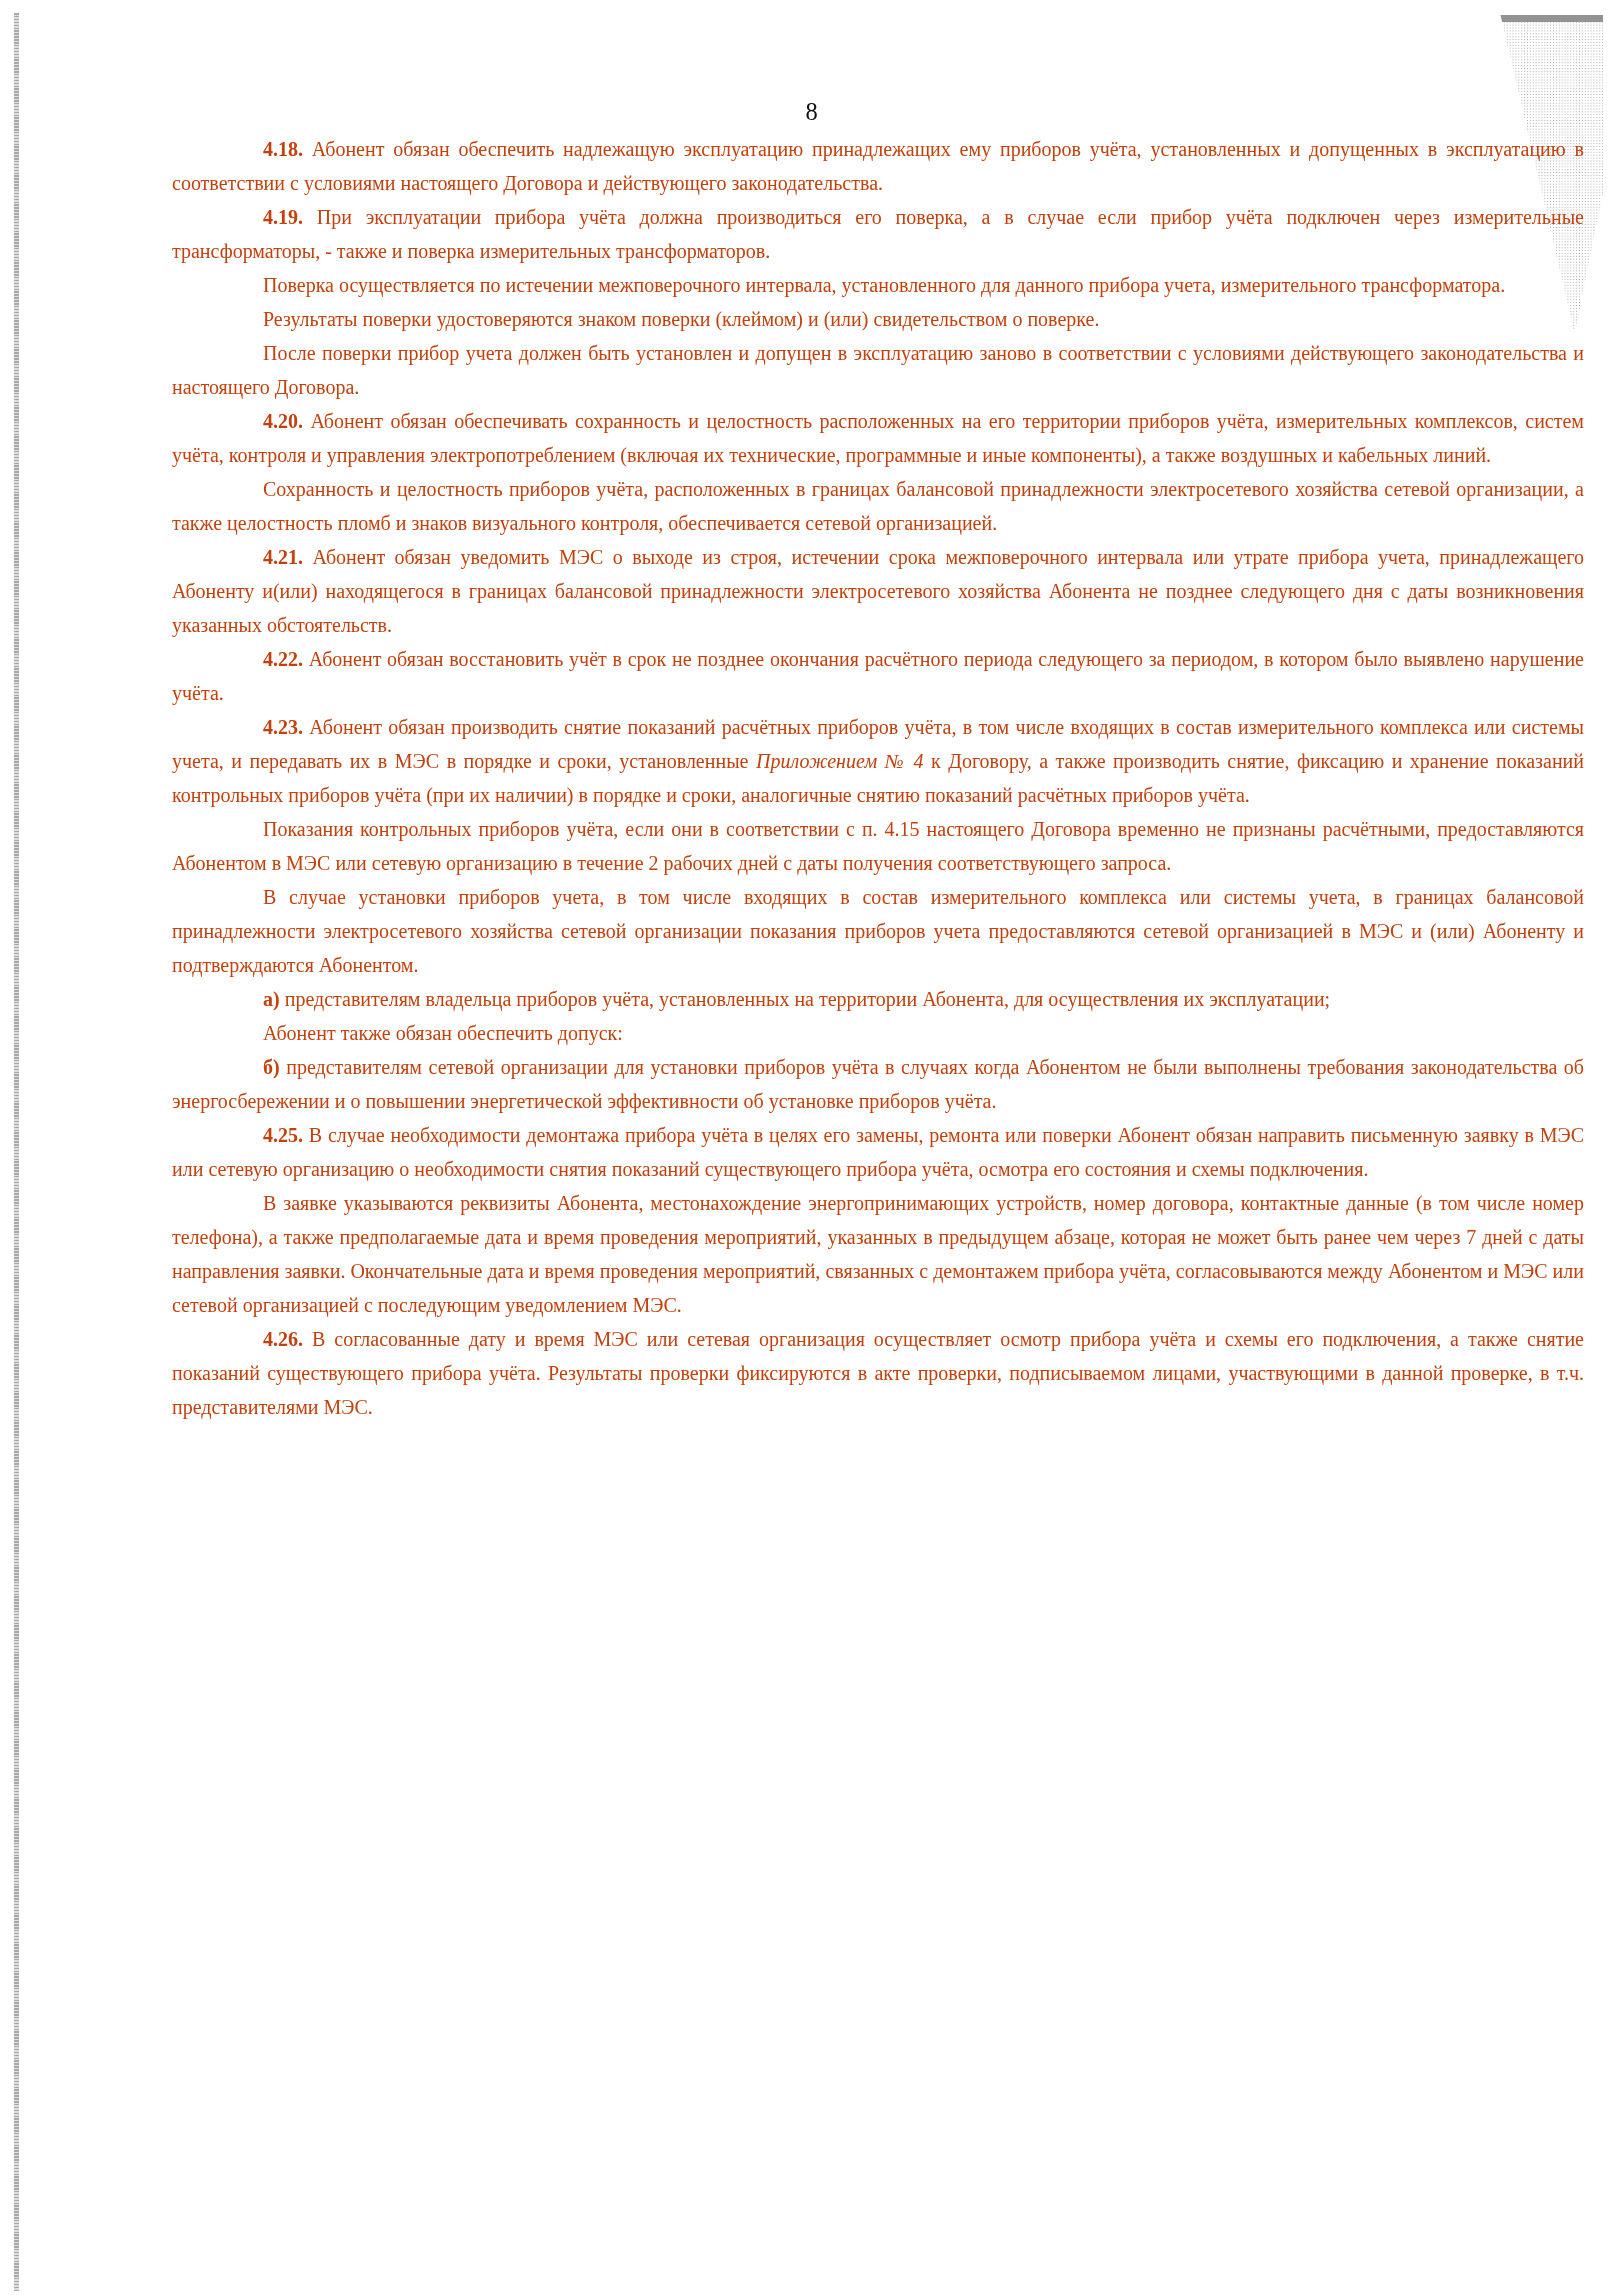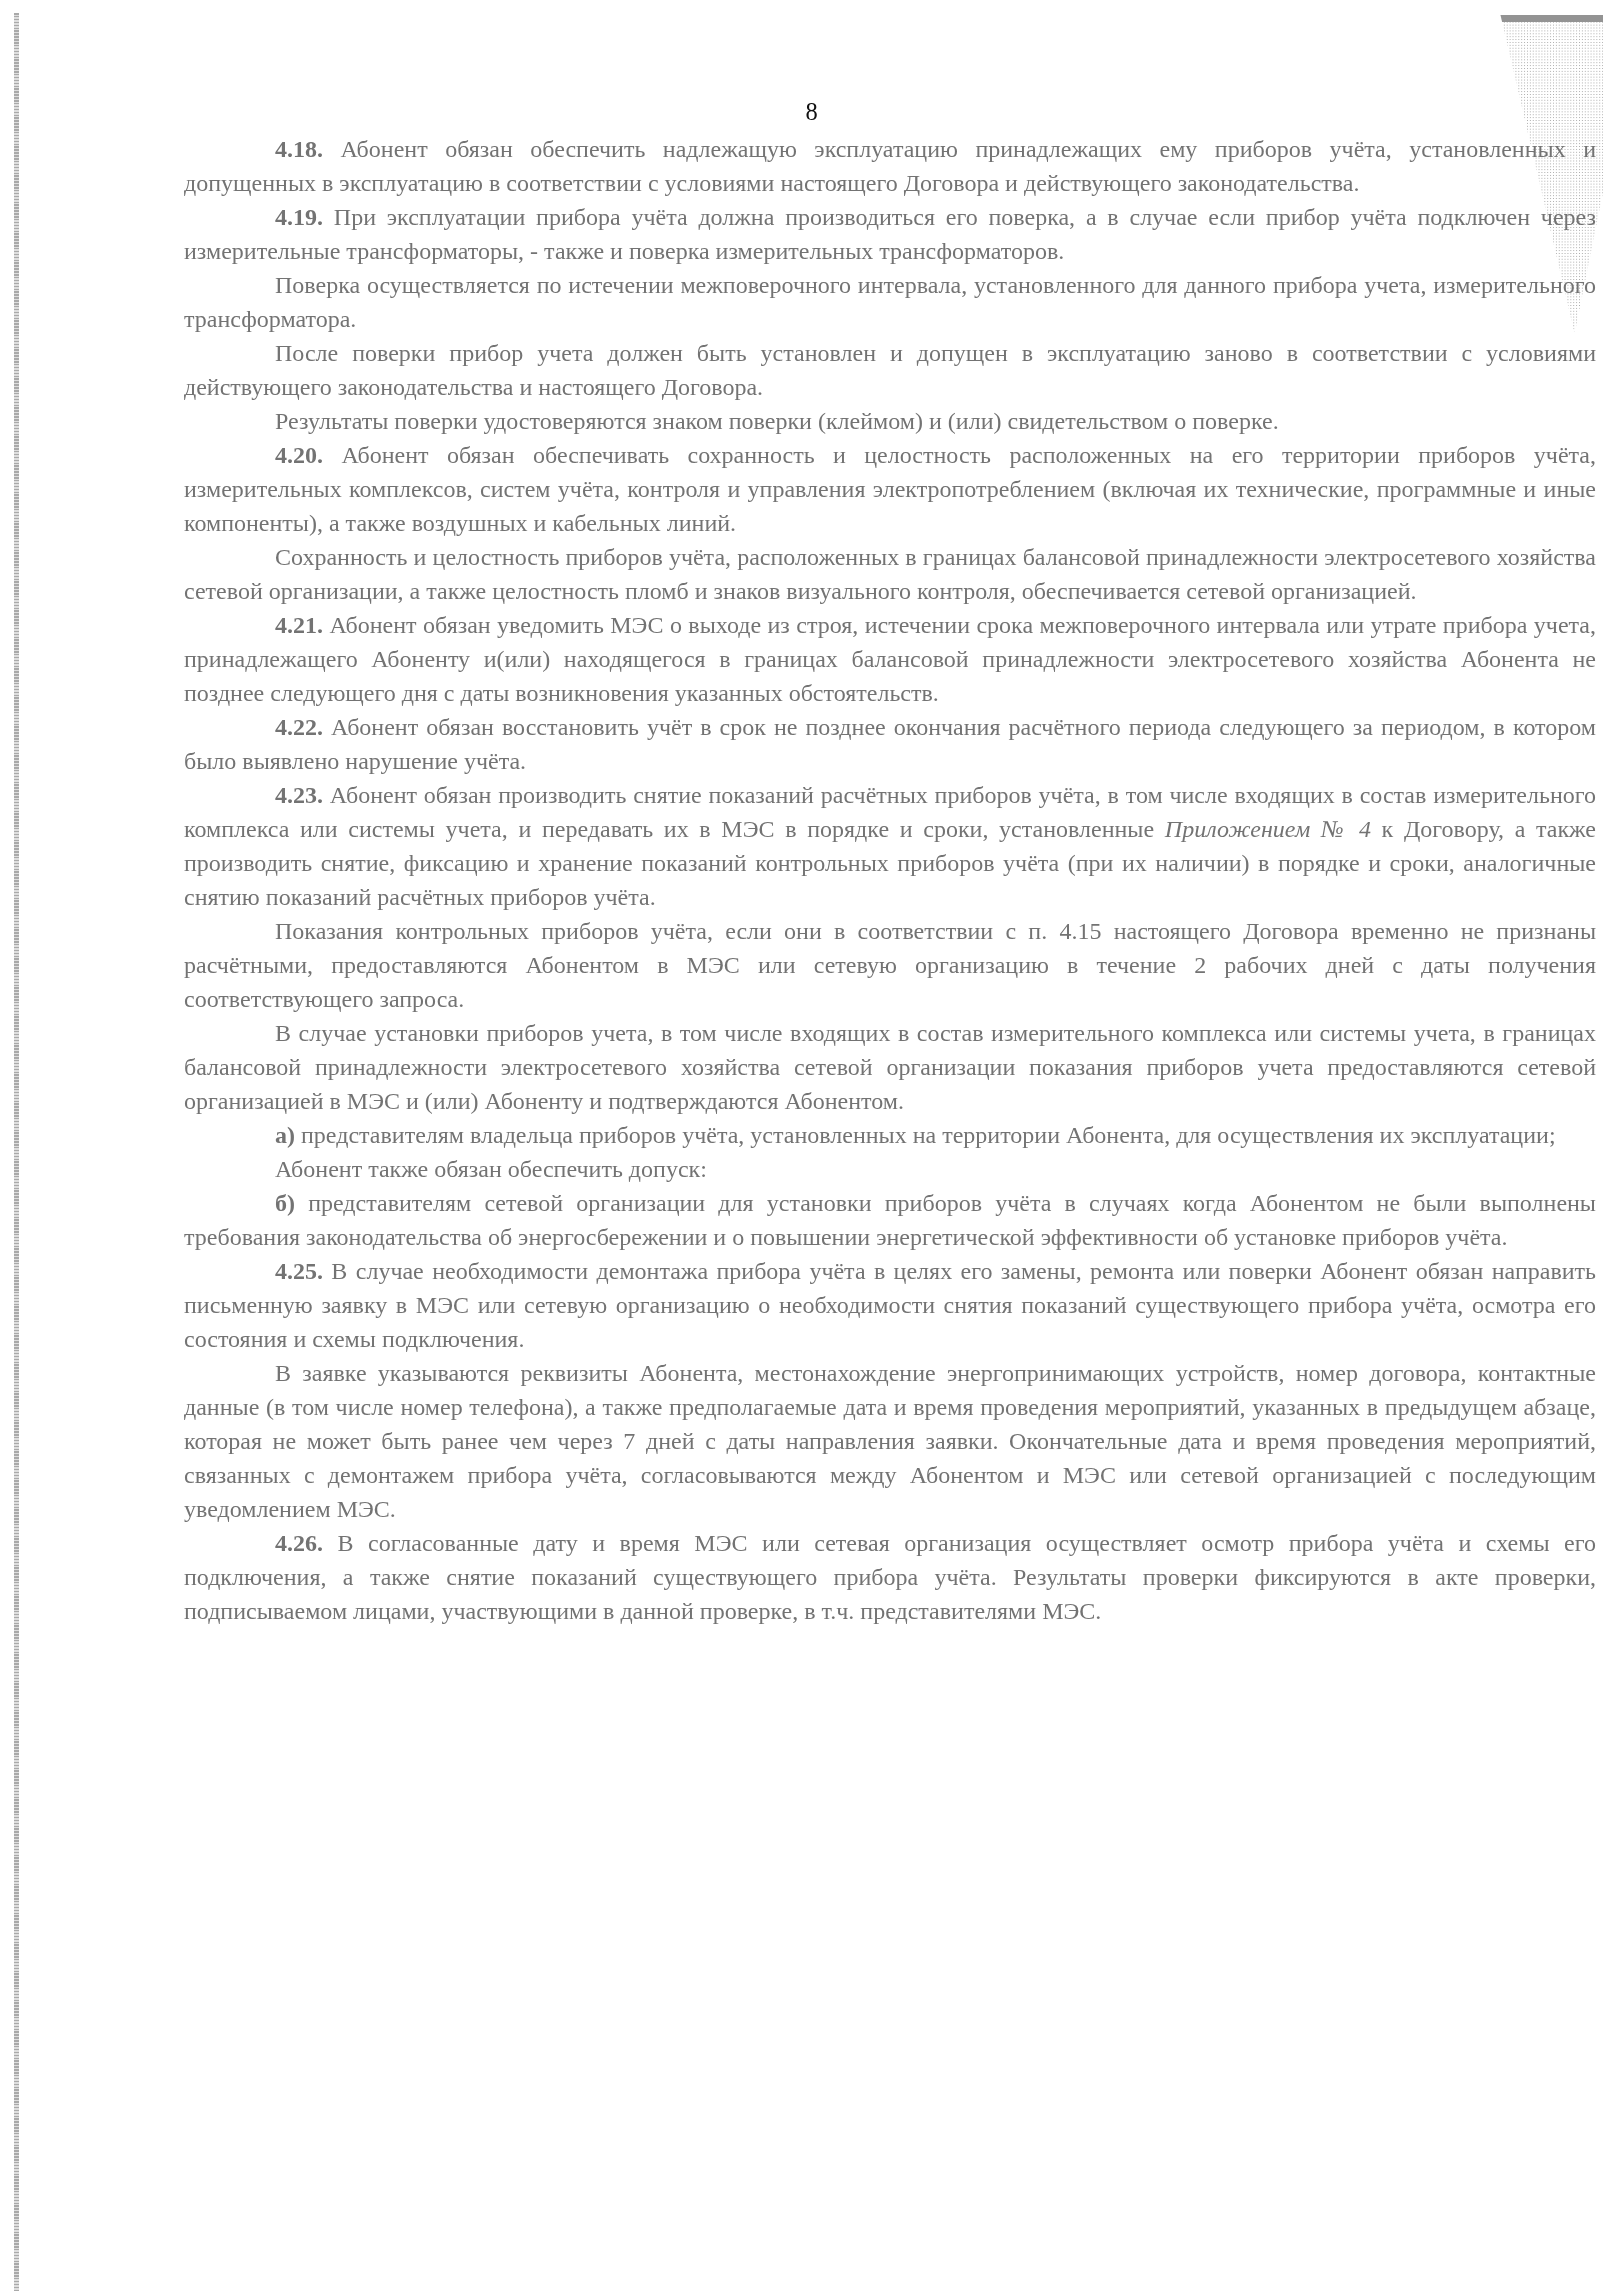--- a/index.html
+++ b/index.html
@@ -23,23 +23,23 @@
   .corner-curl::before {
     content: ""; position: absolute; left: 0; top: 0; right: 0; height: 6.9px;
     background: #6f6f6f;
   }
   .page-number {
     position: absolute; top: 98px; left: 0; width: 1623px; text-align: center;
     font-family: "Liberation Serif", "DejaVu Serif", serif;
     font-size: 24.5px; color: #111;
   }
   .content {
-    position: absolute; left: 184px; top: 132px; width: 1412px;
+    position: absolute; left: 172px; top: 132px; width: 1412px;
     font-family: "Liberation Serif", "DejaVu Serif", serif;
-    font-size: 24px; line-height: 34px; color: #737373;
+    font-size: 20px; line-height: 34px; color: #c2410c;
   }
   .content p {
     margin: 0; text-align: justify; text-indent: 91px;
     hyphens: none;
   }
   .content p .num { font-weight: bold; }
   .content p .it { font-style: italic; }
 </style>
 </head>
 <body>
@@ -47,22 +47,22 @@
 <div class="page">
   <div class="scan-edge-left"></div>
   <div class="corner-curl"></div>
 
   <div class="page-number">8</div>
 
   <div class="content">
     <p><span class="num">4.18.</span><span> Абонент обязан обеспечить надлежащую эксплуатацию принадлежащих ему приборов учёта, установленных и допущенных в эксплуатацию в соответствии с условиями настоящего Договора и действующего законодательства.</span></p>
     <p><span class="num">4.19.</span><span> При эксплуатации прибора учёта должна производиться его поверка, а в случае если прибор учёта подключен через измерительные трансформаторы, - также и поверка измерительных трансформаторов.</span></p>
     <p><span>Поверка осуществляется по истечении межповерочного интервала, установленного  для данного прибора учета, измерительного трансформатора.</span></p>
+    <p><span>Результаты поверки удостоверяются знаком поверки (клеймом) и (или) свидетельством о поверке.</span></p>
     <p><span>После поверки прибор учета должен быть установлен и допущен в эксплуатацию заново в соответствии с условиями действующего законодательства и настоящего Договора.</span></p>
-    <p><span>Результаты поверки удостоверяются знаком поверки (клеймом) и (или) свидетельством о поверке.</span></p>
     <p><span class="num">4.20.</span><span> Абонент обязан обеспечивать сохранность и целостность расположенных на его территории приборов учёта, измерительных комплексов, систем учёта, контроля и управления электропотреблением (включая их технические, программные и иные компоненты), а также  воздушных и кабельных линий.</span></p>
     <p><span>Сохранность и целостность приборов учёта, расположенных в границах балансовой принадлежности электросетевого хозяйства сетевой организации, а также целостность пломб и знаков визуального контроля, обеспечивается сетевой организацией.</span></p>
     <p><span class="num">4.21.</span><span> Абонент обязан уведомить МЭС о выходе из строя, истечении срока межповерочного интервала или утрате прибора учета, принадлежащего Абоненту и(или) находящегося в границах балансовой принадлежности электросетевого хозяйства Абонента не позднее следующего дня с даты возникновения указанных обстоятельств.</span></p>
     <p><span class="num">4.22.</span><span> Абонент обязан восстановить учёт в срок не позднее окончания расчётного периода следующего за периодом, в котором было выявлено нарушение учёта.</span></p>
     <p><span class="num">4.23.</span><span> Абонент обязан производить снятие показаний расчётных приборов учёта, в том числе входящих в состав измерительного комплекса или системы учета, и передавать их в МЭС в порядке и сроки, установленные </span><span class="it">Приложением № 4</span><span> к Договору, а также производить снятие,  фиксацию и хранение показаний контрольных приборов учёта (при их наличии) в порядке и сроки, аналогичные снятию показаний расчётных приборов учёта.</span></p>
     <p><span>Показания контрольных приборов учёта, если они в соответствии с  п. 4.15 настоящего Договора временно не признаны расчётными, предоставляются Абонентом в МЭС или сетевую организацию в течение 2 рабочих дней с даты получения соответствующего запроса.</span></p>
     <p><span>В случае установки приборов учета, в том числе входящих в состав измерительного комплекса или системы учета, в границах балансовой принадлежности электросетевого хозяйства сетевой организации показания приборов учета предоставляются сетевой организацией в МЭС и (или) Абоненту и подтверждаются Абонентом.</span></p>
     <p><span class="num">а)</span><span> представителям владельца приборов учёта, установленных на территории Абонента, для осуществления их эксплуатации;</span></p>
     <p><span>Абонент также обязан обеспечить допуск:</span></p>
     <p><span class="num">б)</span><span> представителям сетевой организации для установки приборов учёта в случаях когда Абонентом не были выполнены требования законодательства об энергосбережении и о повышении энергетической эффективности об установке приборов учёта.</span></p>

